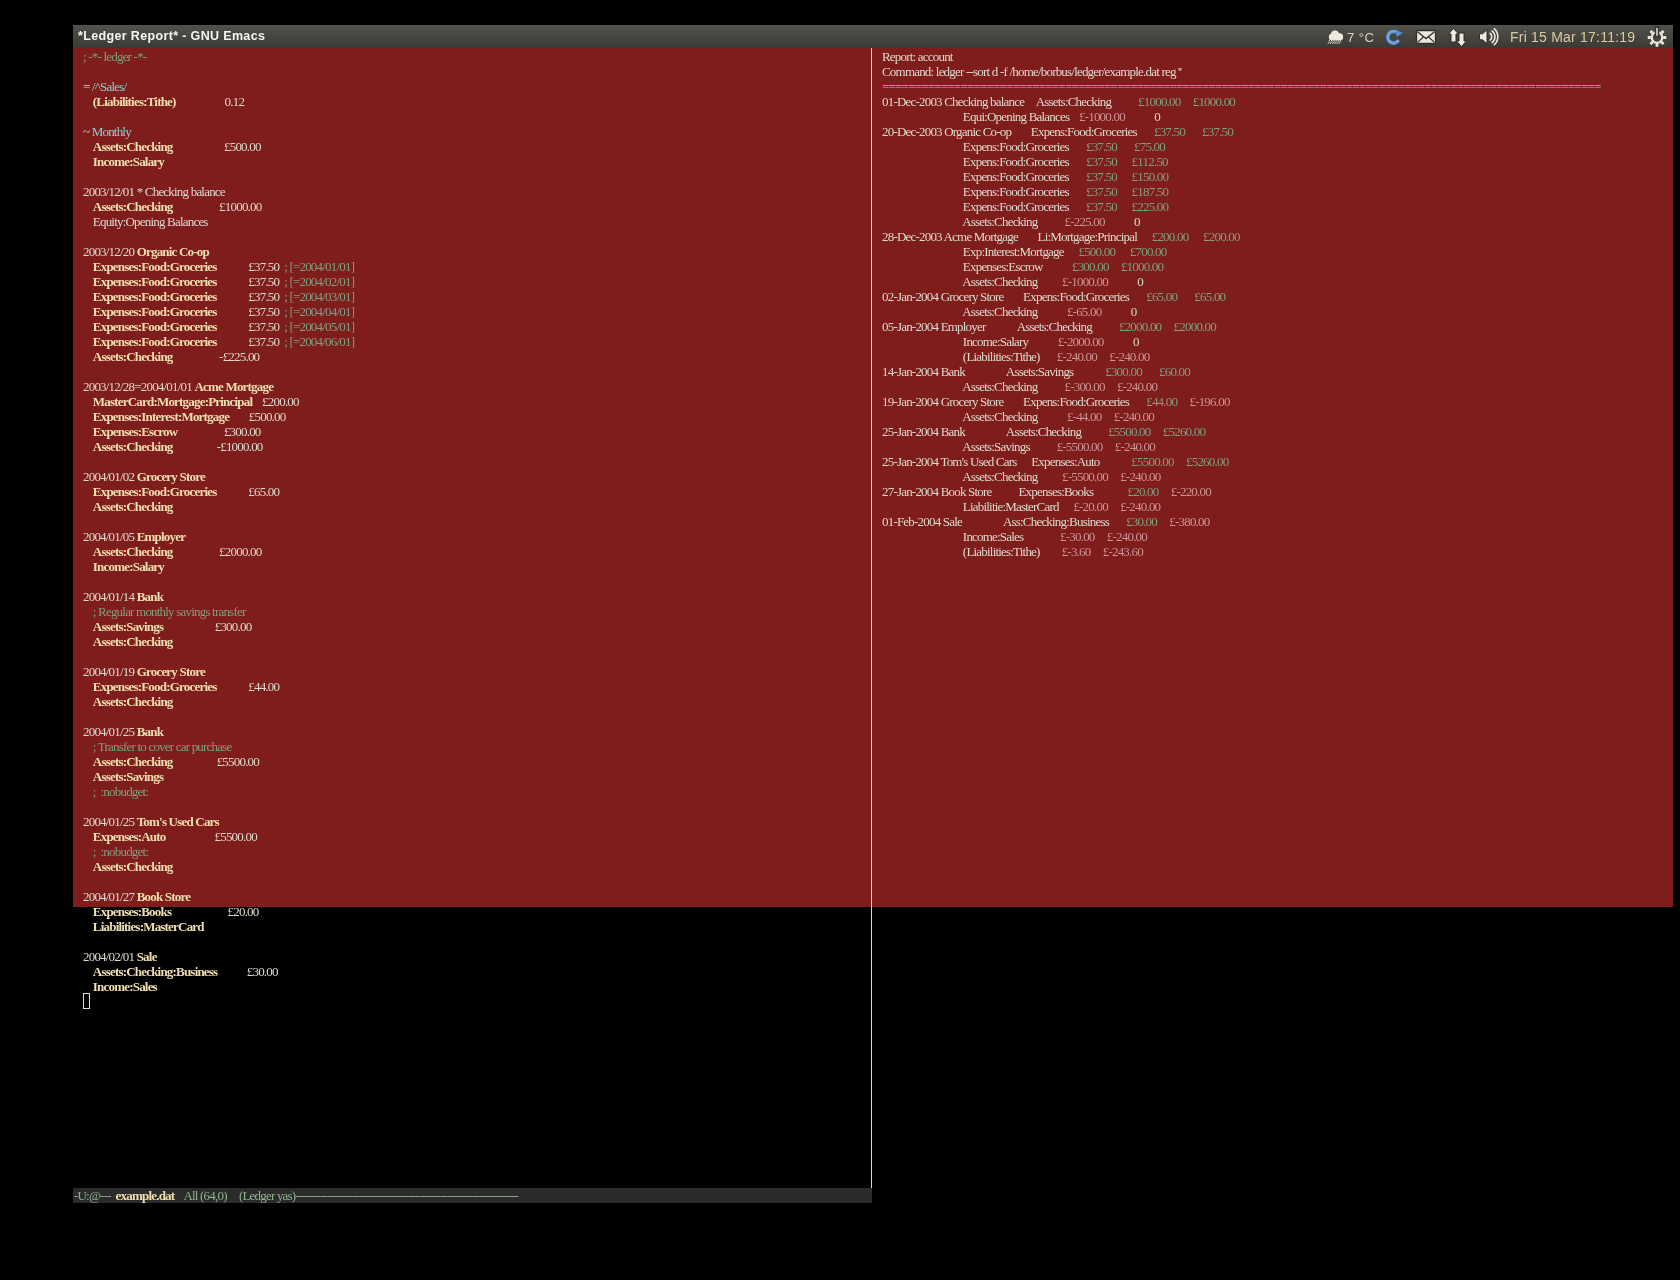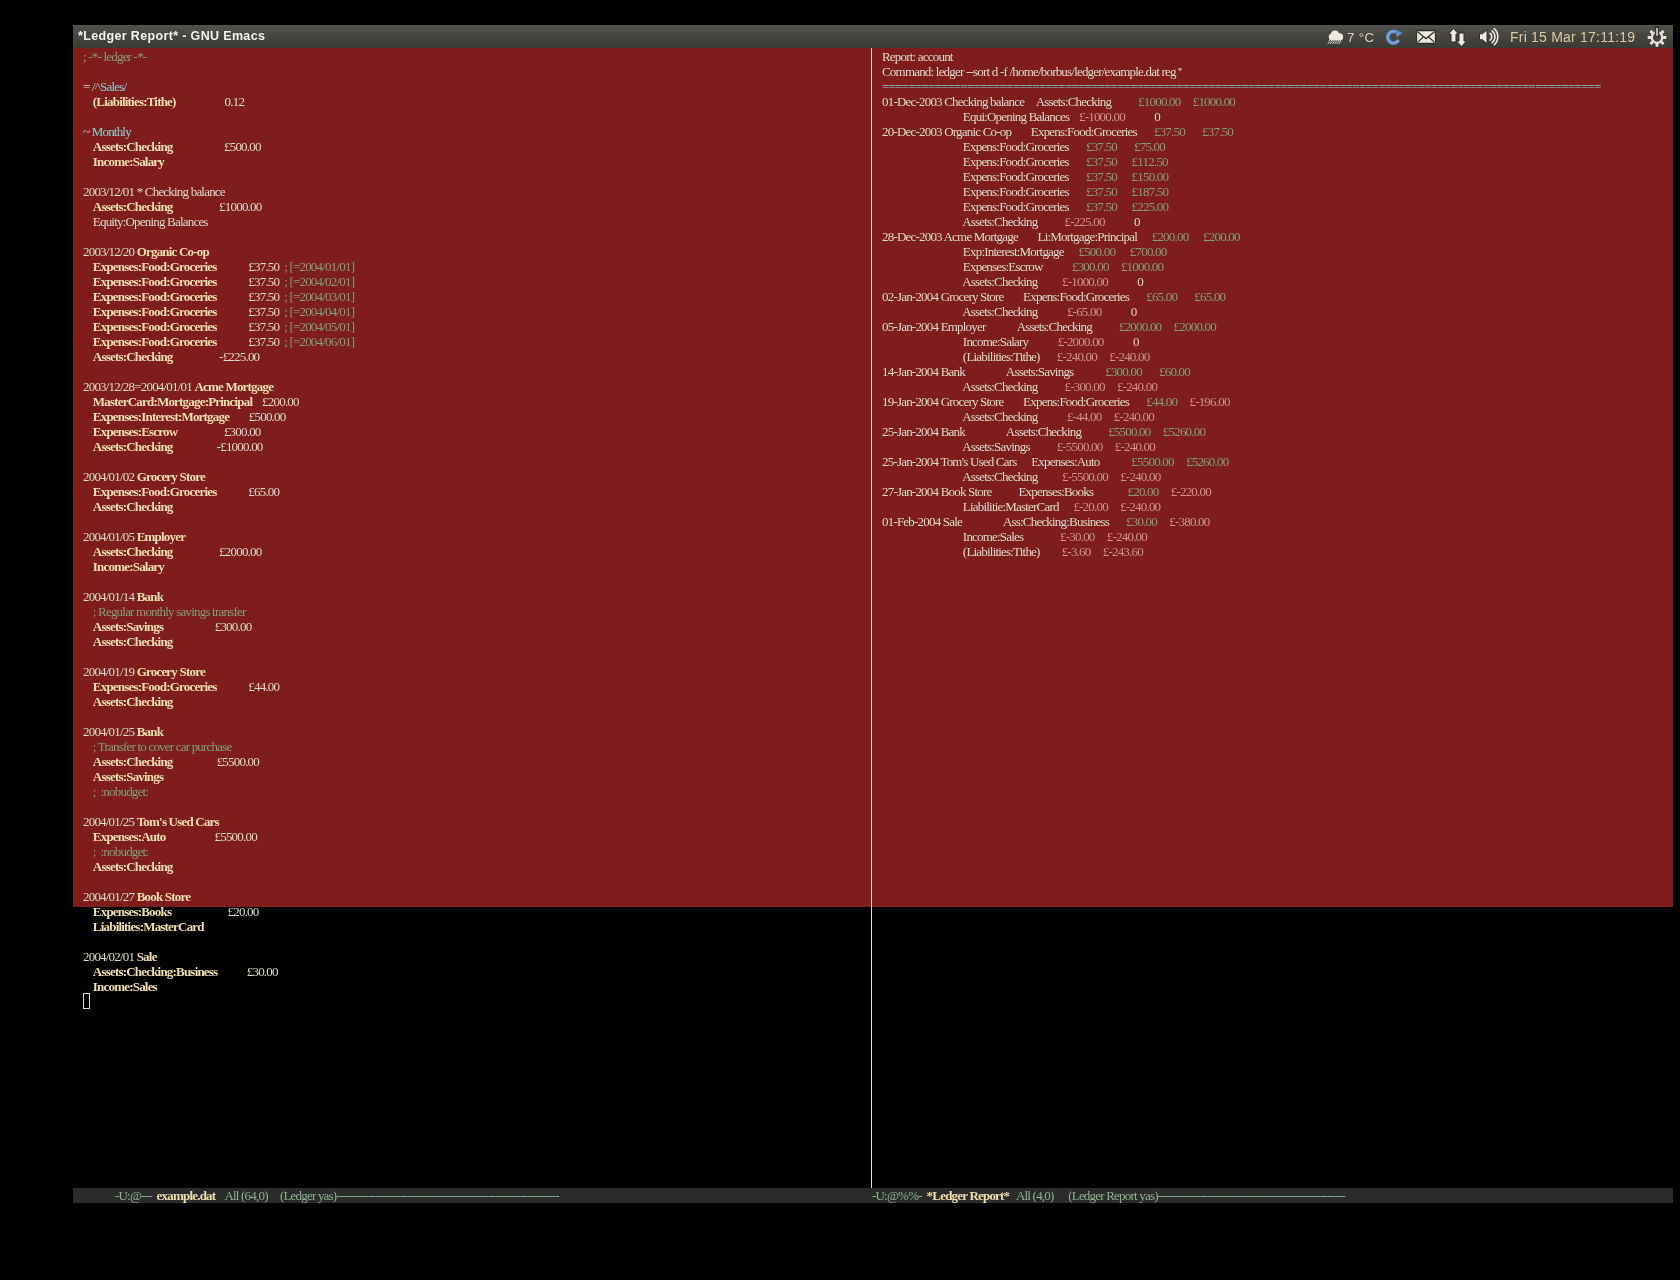--- a/index.html
+++ b/index.html
@@ -11,21 +11,21 @@
 pre i{font-style:normal;color:#7F9F7F;}
 pre u{text-decoration:none;color:#8CD0D3;}
 pre em{font-style:normal;color:#7F9F7F;}
 pre q{quotes:none;color:#CC9393;}
 #lp{left:10px;top:24.3px;}
 #rp{left:809px;top:24.3px;}
 #div{position:absolute;left:798px;top:23px;width:1px;height:1140px;background:#DCDCCC;}
 #mlL{position:absolute;left:0;top:1163px;width:799px;height:15px;background:#2B2B2B;overflow:hidden;}
 #mlR{position:absolute;left:799px;top:1163px;width:801px;height:15px;background:#2B2B2B;overflow:hidden;}
 .ml{color:#8FB28F;top:0;}
-#mlL .ml{left:1px;padding-left:41px;}
+#mlL .ml{left:1px;}
 #mlR .ml{left:0px;}
 pre b.m{color:#F0DFAF;}
 #cur{position:absolute;left:10px;top:968px;width:7px;height:16px;border:1px solid #dcdccc;box-sizing:border-box;}
 </style></head><body>
 <div id="win">
 <div id="tbar">
       <span class="tt">*Ledger Report* - GNU Emacs</span>
       <svg id="tray" width="360" height="23" viewBox="0 0 360 23">
 
 <g fill="#eceade">
@@ -180,16 +180,13 @@
                                  Assets:Checking          <q>£-5500.00</q>     <q>£-240.00</q>
 27-Jan-2004 Book Store           Expenses:Books              <em>£20.00</em>     <q>£-220.00</q>
                                  Liabilitie:MasterCard      <q>£-20.00</q>     <q>£-240.00</q>
 01-Feb-2004 Sale                 Ass:Checking:Business       <em>£30.00</em>     <q>£-380.00</q>
                                  Income:Sales               <q>£-30.00</q>     <q>£-240.00</q>
                                  (Liabilities:Tithe)         <q>£-3.60</q>     <q>£-243.60</q></pre>
 <div id="div"></div>
 <div id="mlL">
       <pre class="ml">-U:@---  <b class="m">example.dat</b>    All (64,0)     (Ledger yas)---------------------------------------------------------------</pre>
     </div>
-<div id="mlR">
-      <pre class="ml">-U:@%%-  <b class="m">*Ledger Report*</b>   All (4,0)      (Ledger Report yas)-----------------------------------------------------</pre>
-    </div>
 <div id="cur"></div>
 </div>
 </body></html>

